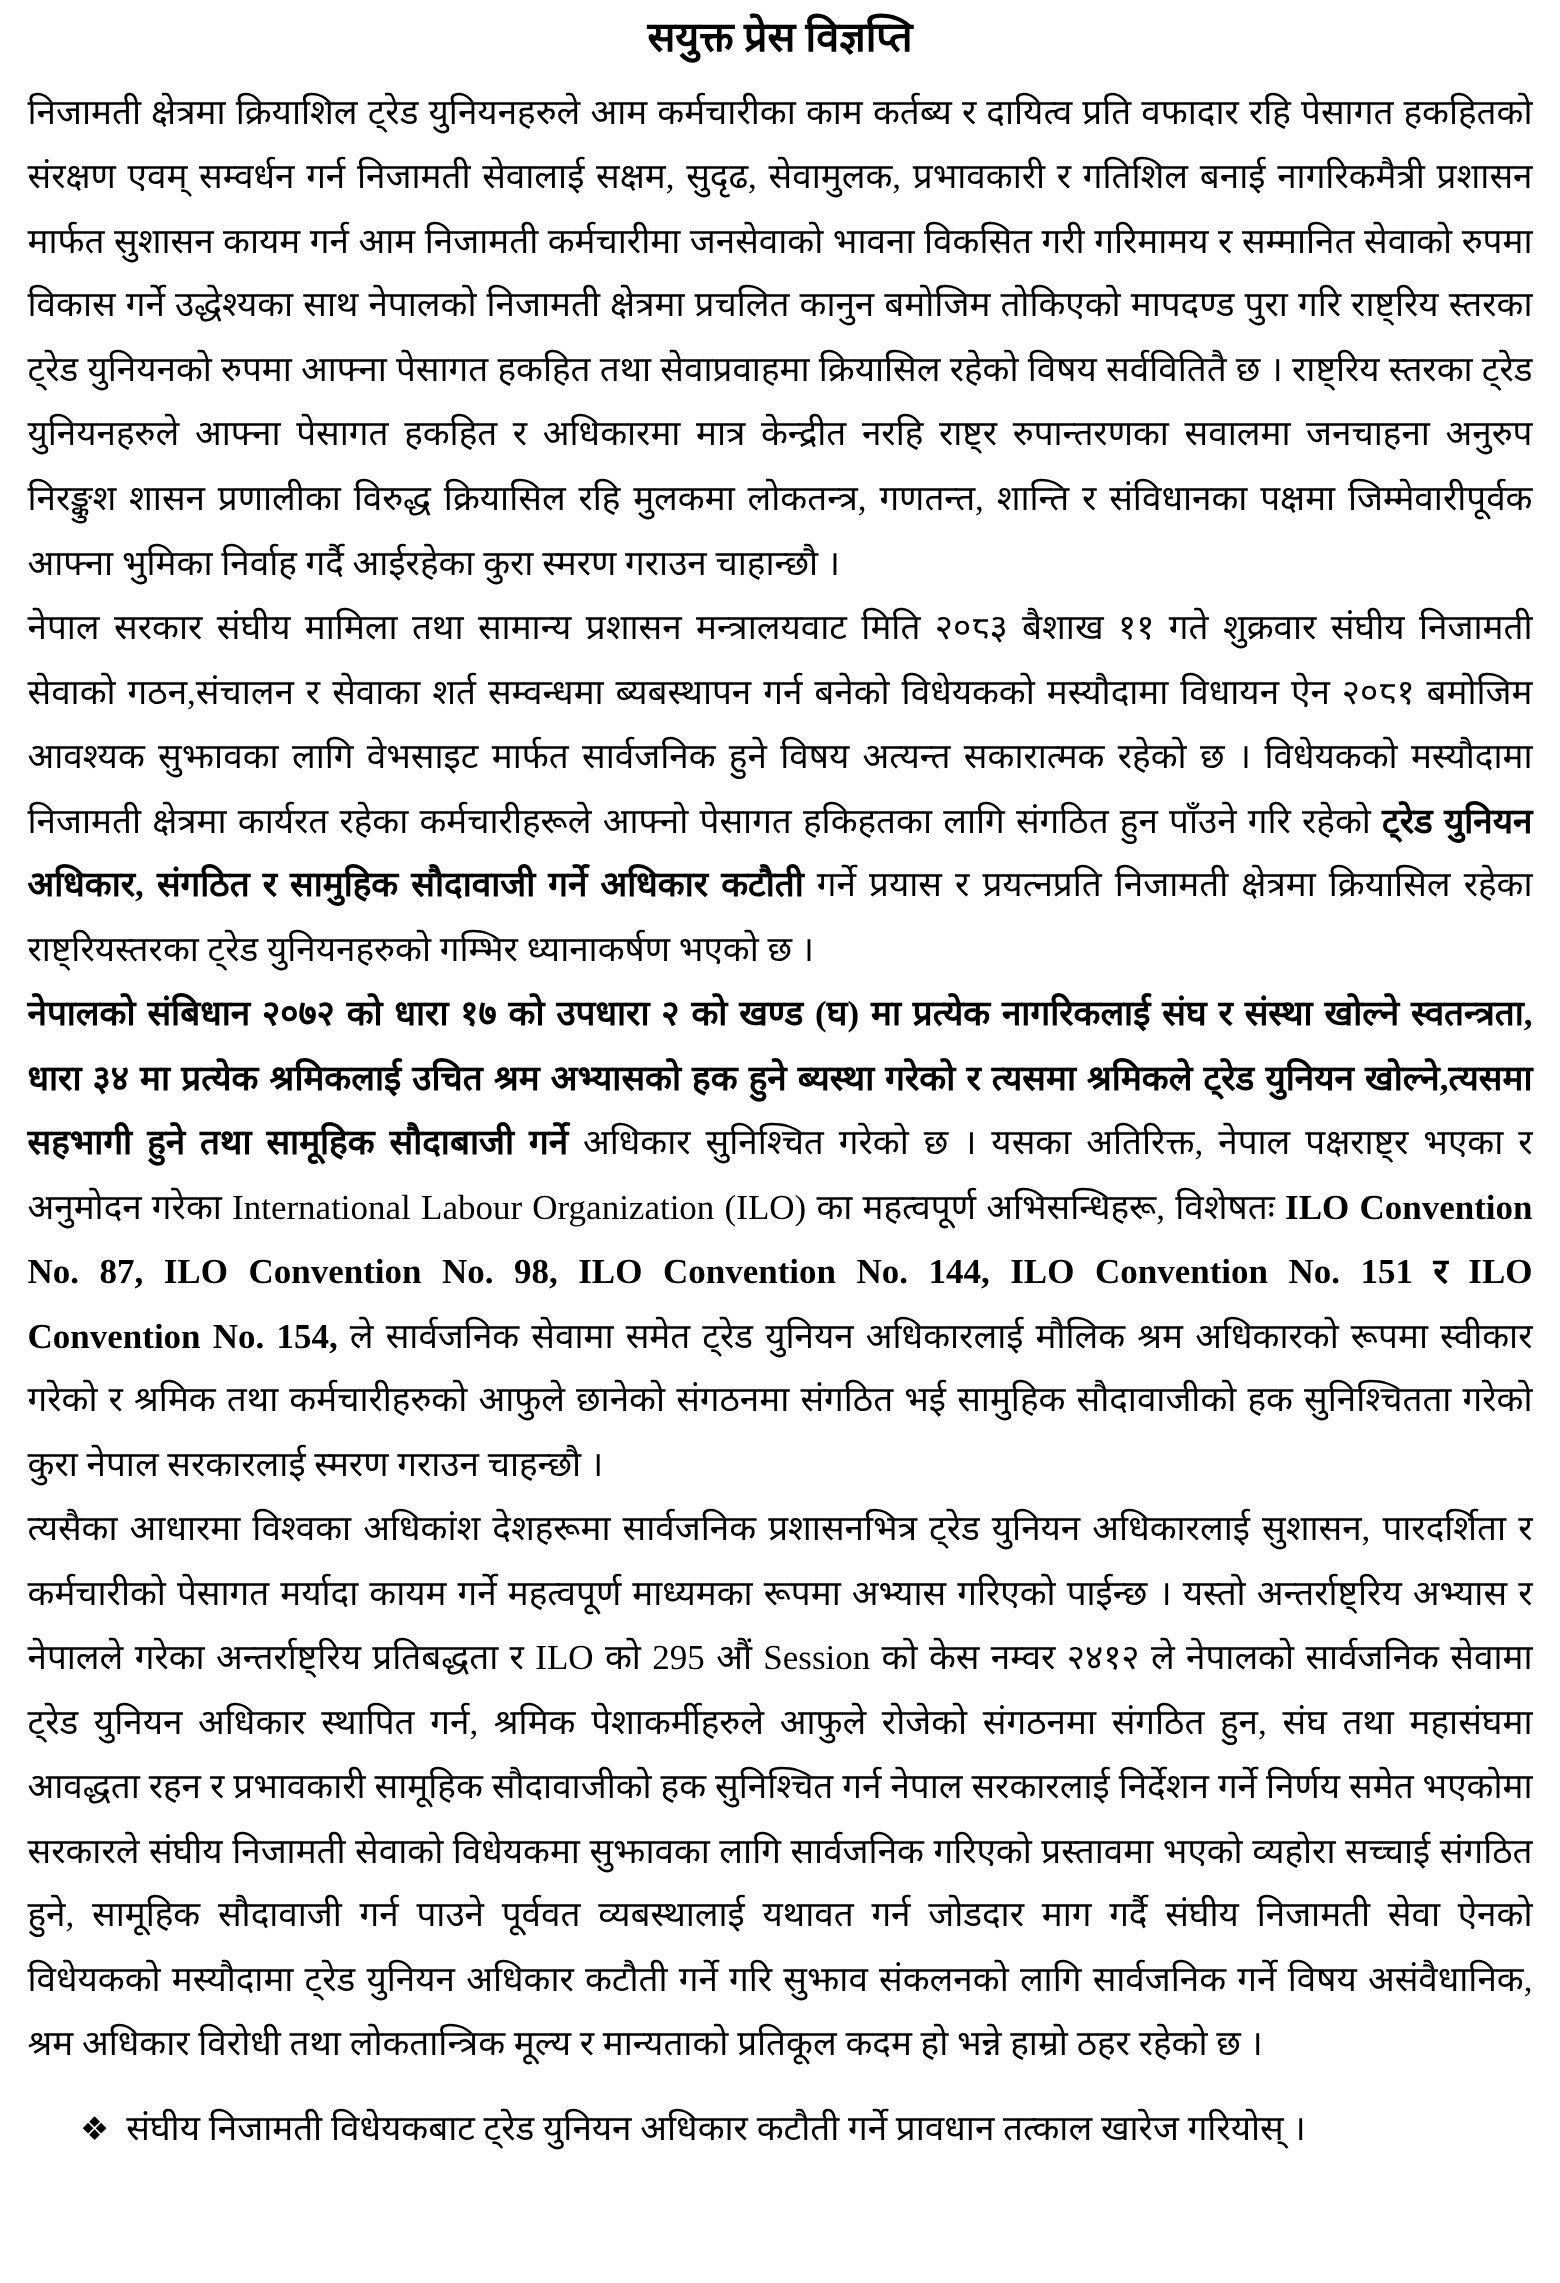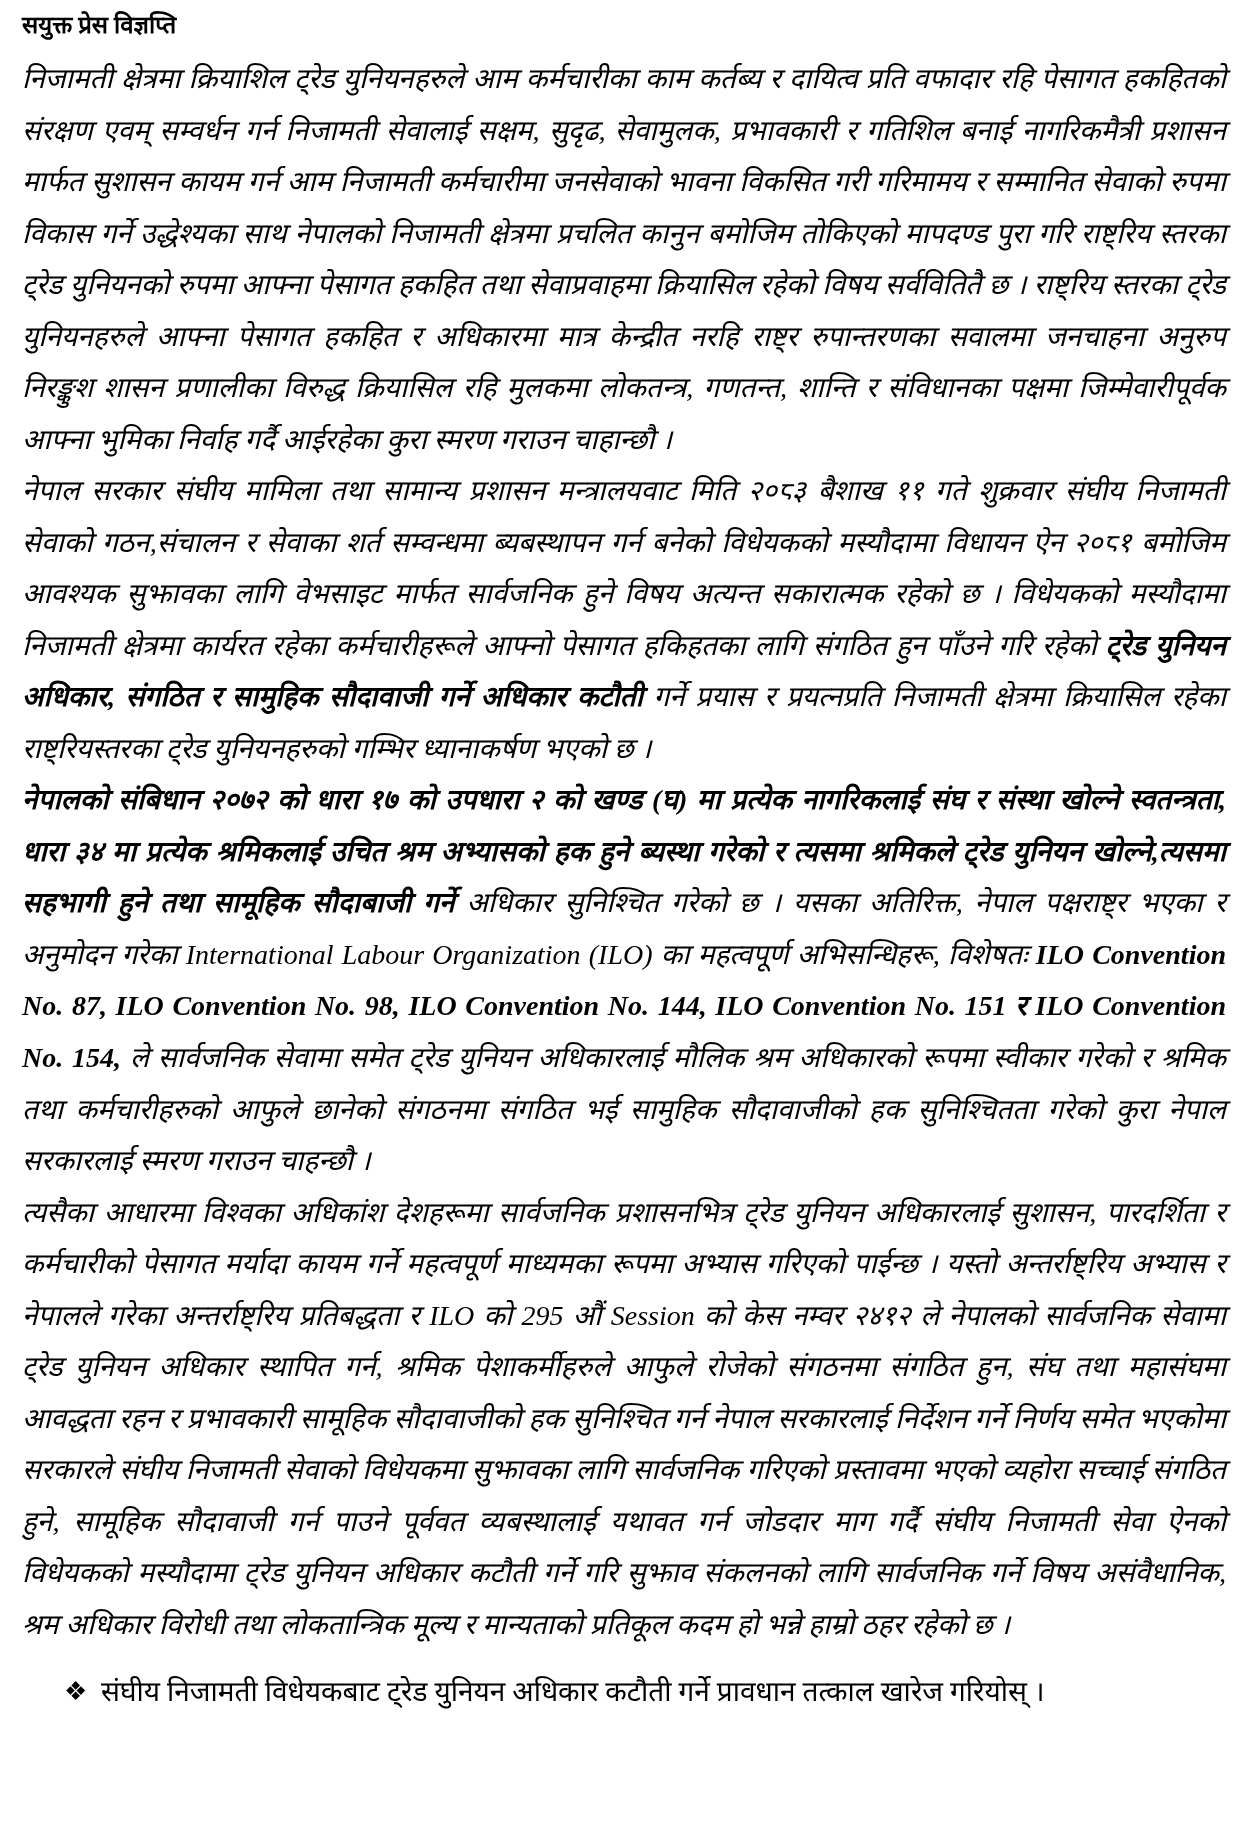--- a/index.html
+++ b/index.html
@@ -13,28 +13,28 @@
     box-sizing: border-box;
     background: #ffffff;
     color: #000000;
     padding: 10px 22px 30px 22px;
     font-family: "Liberation Serif", "DejaVu Serif", serif;
     font-size: 28px;
     line-height: 1.84;
   }
   .doc-title {
     margin: 0 0 12px 0;
-    font-size: 24px;
+    text-align: center;
+    font-size: 33px;
     font-weight: bold;
     line-height: 1.3;
   }
   .para {
     margin: 0;
     text-align: justify;
-    font-style: italic;
   }
   .b {
     font-weight: bold;
   }
   .demands {
     list-style: none;
     margin: 16px 0 0 0;
     padding: 0;
   }
   .demand {

